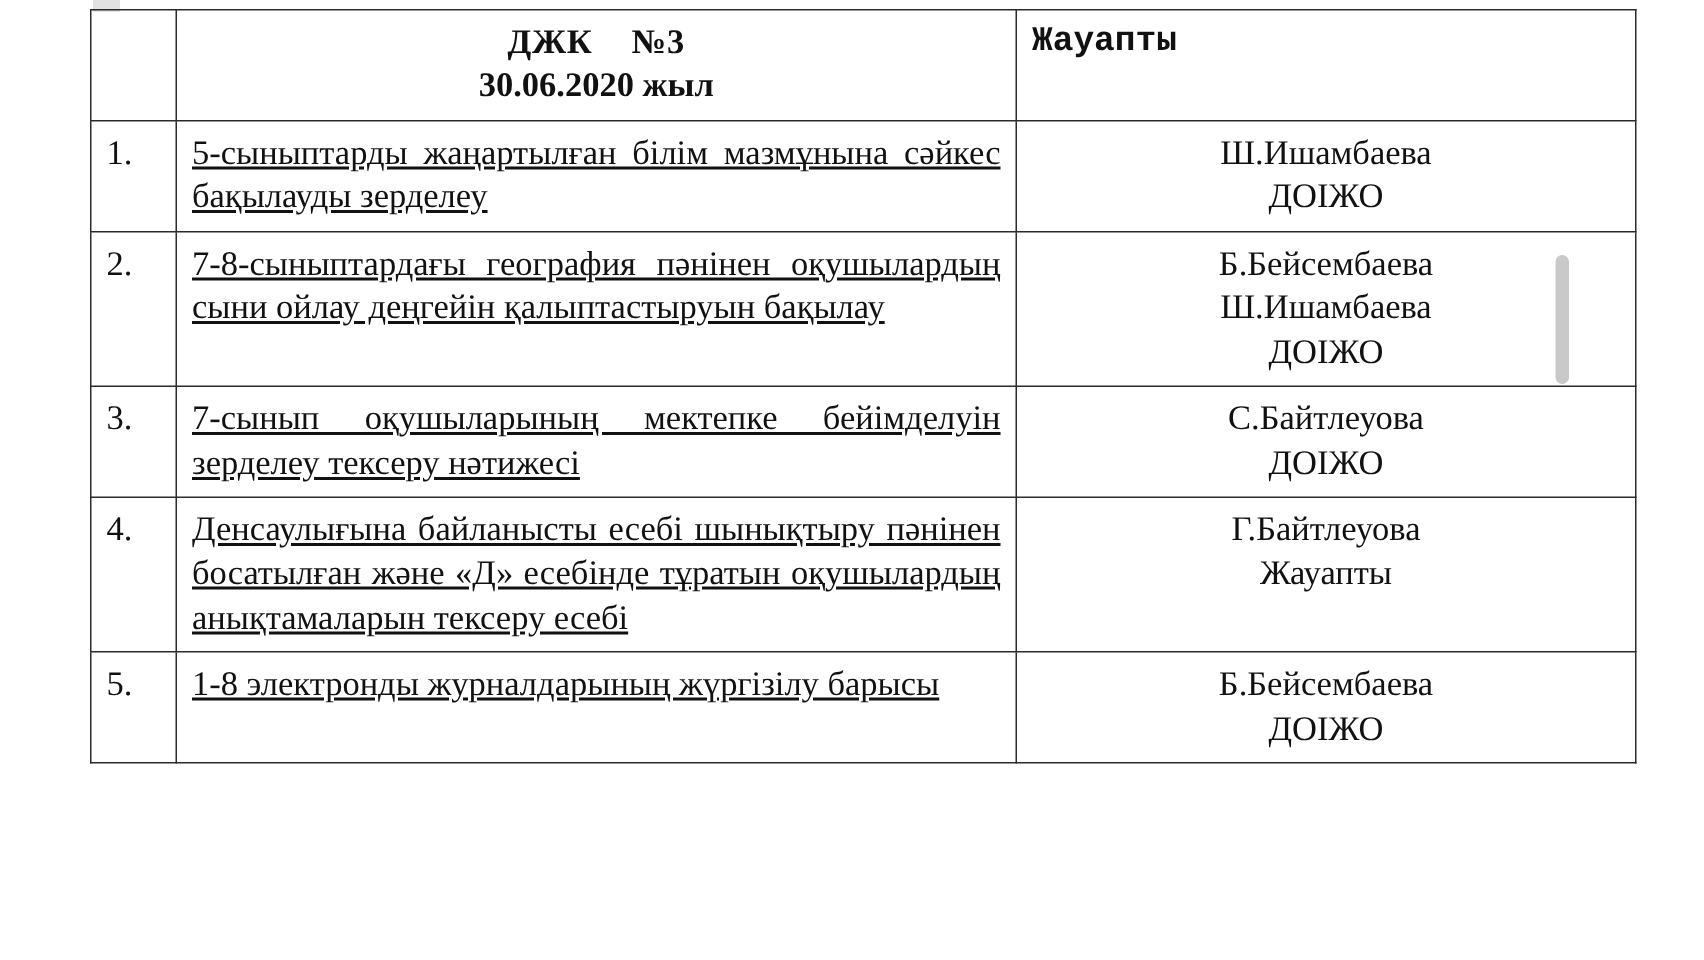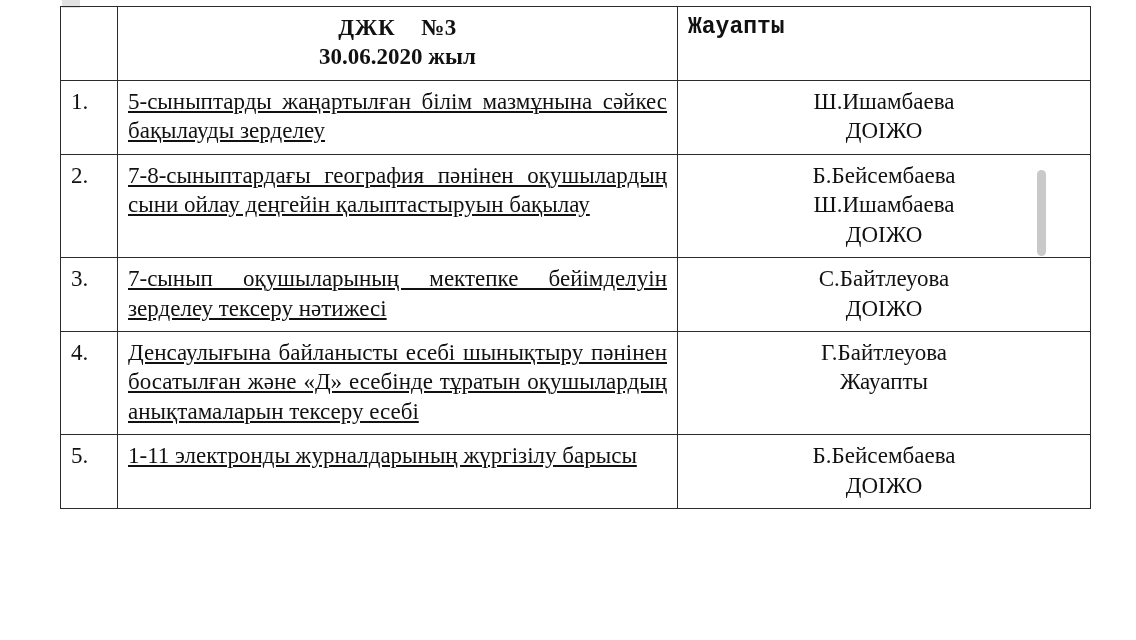--- a/index.html
+++ b/index.html
@@ -192,21 +192,21 @@
           <td class="cell-num">4.</td>
           <td class="cell-body">Денсаулығына байланысты есебі шынықтыру пәнінен босатылған және «Д» есебінде тұратын оқушылардың анықтамаларын тексеру есебі</td>
           <td class="cell-resp">
             <span class="name underline-red">Г.Байтлеуова</span>
             <span class="role">Жауапты</span>
           </td>
         </tr>
 
         <tr class="clip-bottom">
           <td class="cell-num">5.</td>
-          <td class="cell-body">1-11 электронды журналдарының жүргізілу барысы</td>
+          <td class="cell-body">1-8 электронды журналдарының жүргізілу барысы</td>
           <td class="cell-resp">
             <span class="name">Б.Бейсембаева</span>
             <span class="role">ДОІЖО</span>
           </td>
         </tr>
 
       </tbody>
     </table>
   </div>
 </div>

